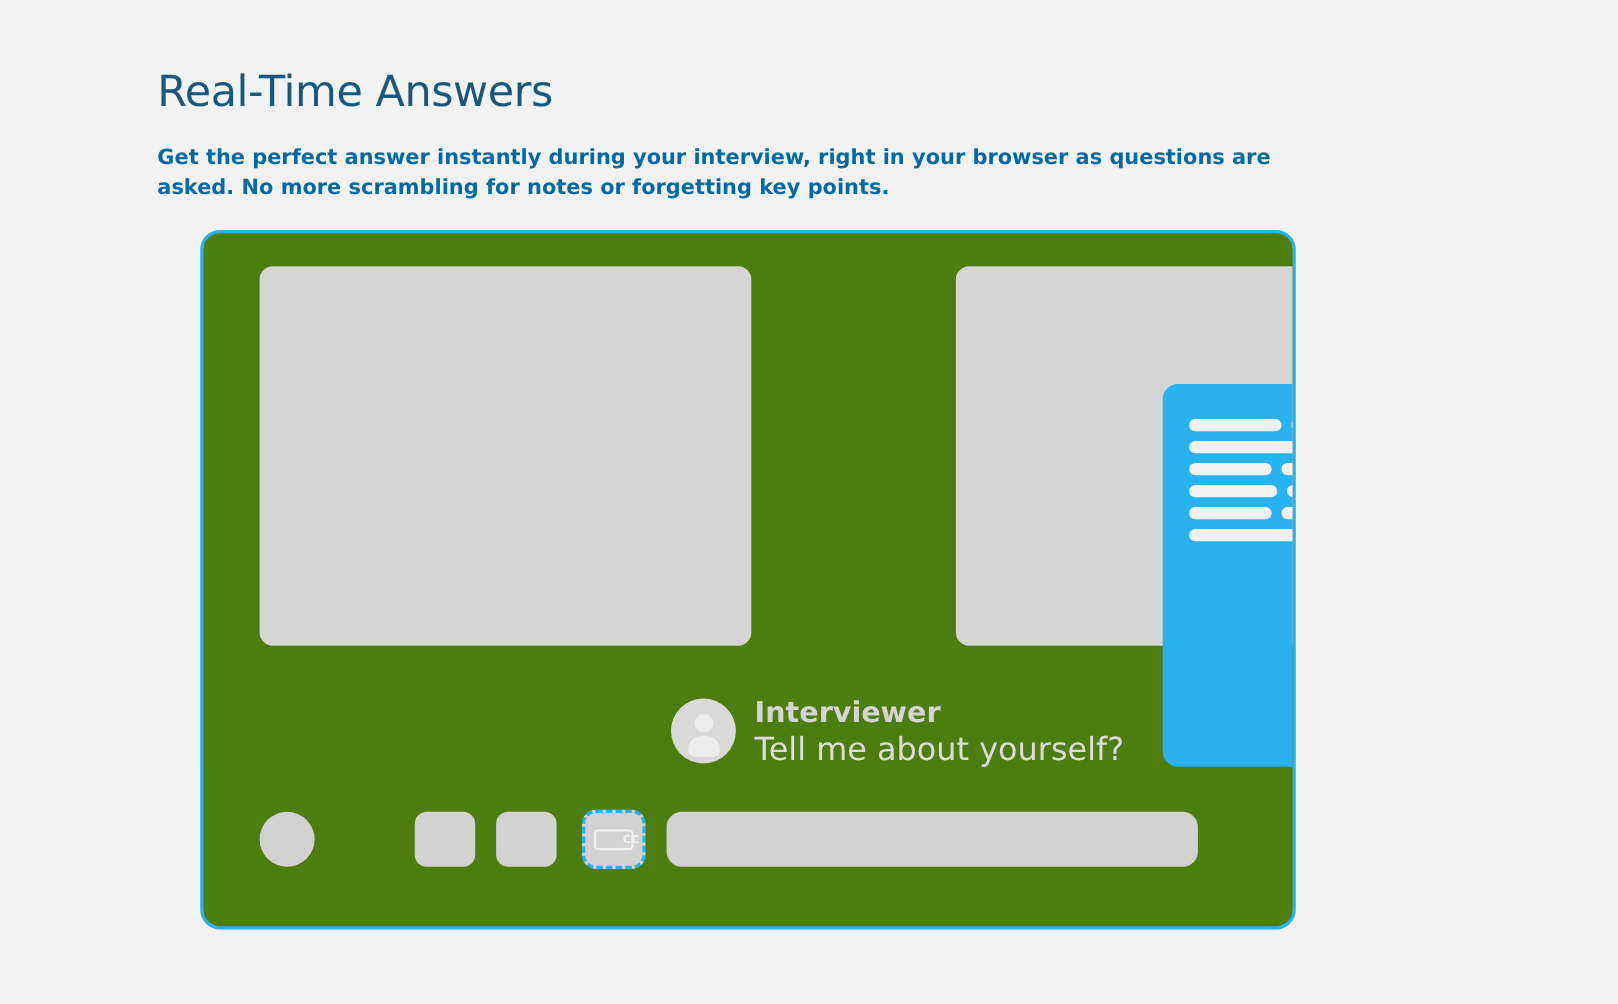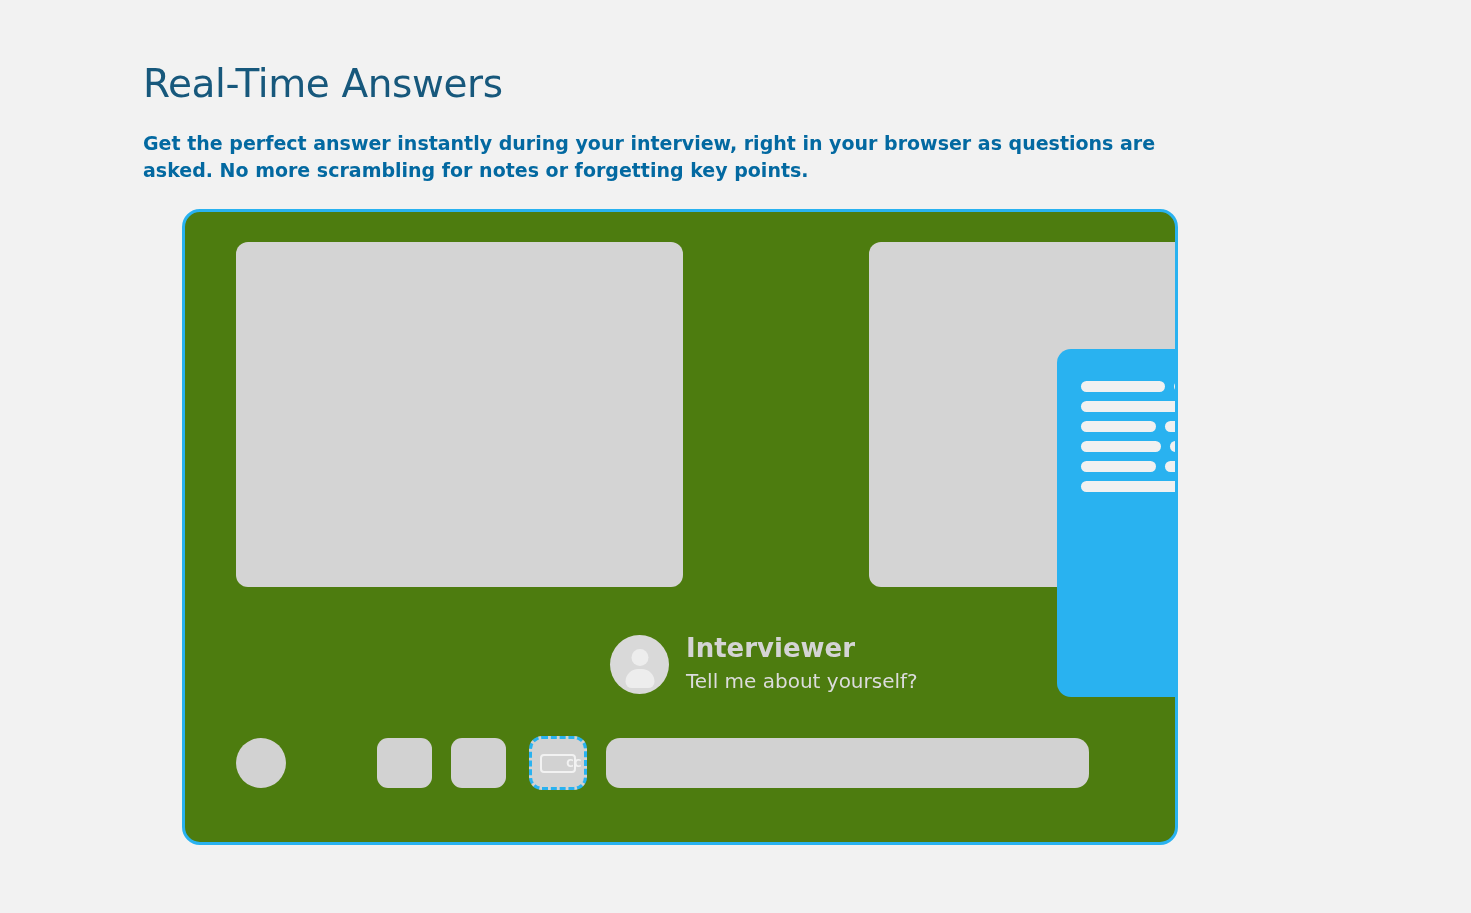--- a/index.html
+++ b/index.html
@@ -153,21 +153,21 @@
     justify-content: center;
   }
   .interviewer-name {
     font-size: 26px;
     line-height: 31px;
     font-weight: 700;
     color: #d4d4d4;
     font-family: "DejaVu Sans", sans-serif;
   }
   .interviewer-question {
-    font-size: 20px;
+    font-size: 29px;
     line-height: 30px;
     font-weight: 400;
     color: #dcdcdc;
     font-family: "DejaVu Sans", sans-serif;
     margin-top: 2px;
   }
 
   
   .toolbar {
     position: absolute;

